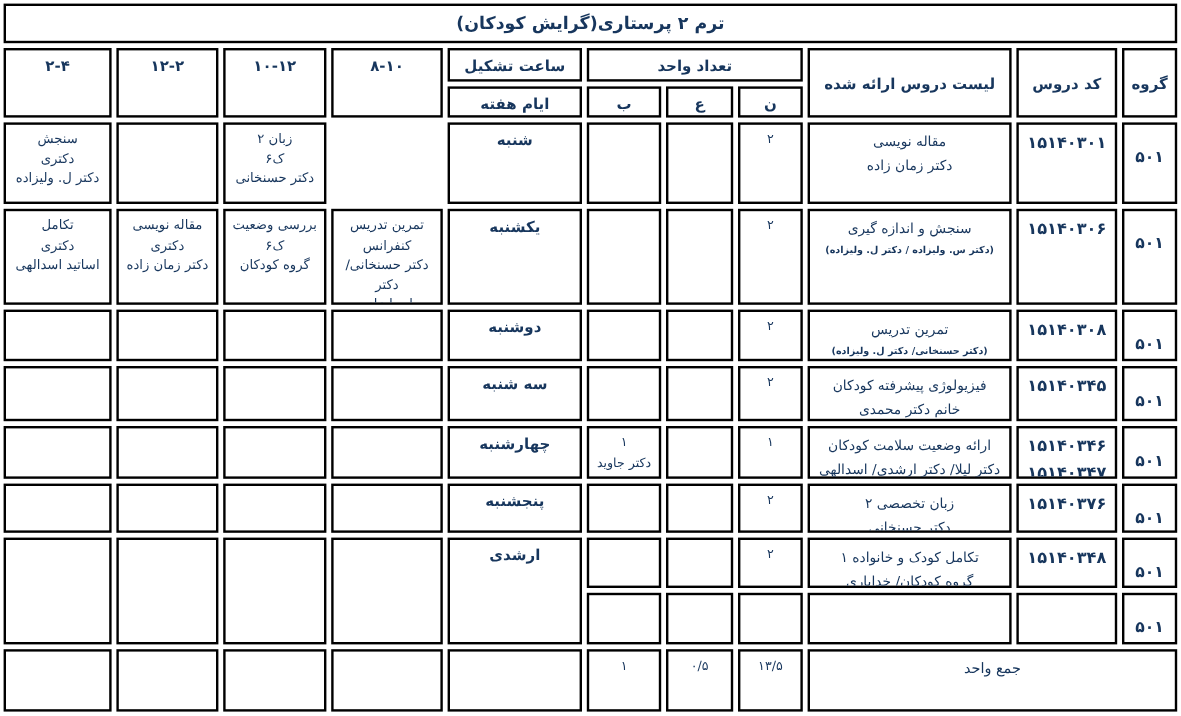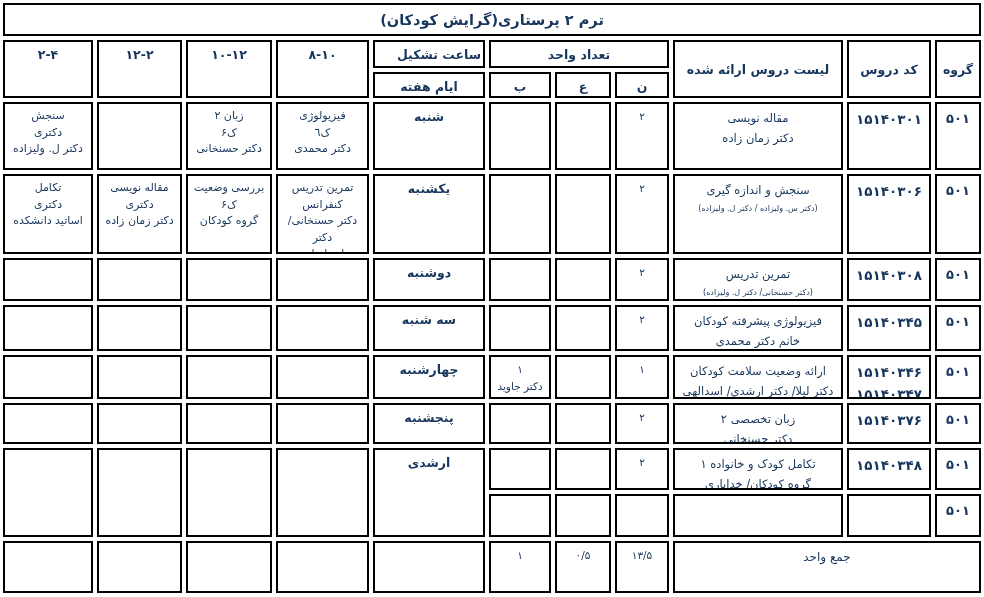--- a/index.html
+++ b/index.html
@@ -21,31 +21,31 @@
     color:#17365d;
     direction:rtl;
     display:flex;flex-direction:column;
     align-items:center;justify-content:flex-start;
     padding:2px 2px;
     text-align:center;
     overflow:hidden;
     white-space:pre-line;
     font-size:11px;
   }
-  .b{font-weight:bold;text-align:right;}
+  .b{font-weight:bold;}
   .vc{justify-content:center;}
   .title{font-size:14.5px;letter-spacing:.2px;}
   .hdr{font-size:12.5px;line-height:1.4;padding-top:4px;}
   .ltr{direction:ltr;unicode-bidi:isolate;}
   .day{font-size:12.5px;padding-top:5px;}
   .slot{font-size:11px;line-height:1.5;padding-top:4px;}
   .course{font-size:11.5px;line-height:1.7;padding-top:5px;}
-  .note{font-size:8px;line-height:1.5;margin-top:2px;font-weight:normal;}
+  .note{font-size:8px;line-height:1.5;margin-top:2px;font-weight:bold;}
   .code{font-size:13.5px;line-height:1.6;letter-spacing:.4px;padding-top:5px;}
-  .grp{font-size:13px;letter-spacing:.5px;padding-top:7px;}
+  .grp{font-size:13px;letter-spacing:.5px;padding-top:20px;}
   .unit{font-size:10.5px;line-height:1.6;padding-top:4px;}
   .sum{font-size:12px;padding-top:7px;}
 </style>
 </head>
 <body>
 
 <div class="grid">
 
   <div class="c b vc title" style="grid-area:1/1/2/12">ترم ۲  پرستاری(گرایش کودکان)</div>
 
@@ -66,35 +66,32 @@
   <div class="c b hdr vc" style="grid-area:2/11/4/12">گروه</div>
   <div class="c b hdr vc" style="grid-area:2/10/4/11">کد دروس</div>
 
   <div class="c slot" style="grid-area:4/1">سنجش
 دکتری
 دکتر ل. ولیزاده</div>
   <div class="c slot" style="grid-area:4/2"></div>
   <div class="c slot" style="grid-area:4/3">زبان ۲
 ک۶
 دکتر حسنخانی</div>
-  <div class="c slot" style="grid-area:4/4">فیزیولوژی
-ک٦
-دکتر محمدی</div>
   <div class="c b day" style="grid-area:4/5">شنبه</div>
   <div class="c unit" style="grid-area:4/6"></div>
   <div class="c unit" style="grid-area:4/7"></div>
   <div class="c unit" style="grid-area:4/8">۲</div>
   <div class="c course" style="grid-area:4/9"><span>مقاله نویسی
 دکتر زمان زاده</span><span class="note"></span></div>
   <div class="c b code" style="grid-area:4/10">۱۵۱۴۰۳۰۱</div>
   <div class="c b grp" style="grid-area:4/11">۵۰۱</div>
 
   <div class="c slot" style="grid-area:5/1">تکامل
 دکتری
-اساتید دانشکده</div>
+اساتید اسدالهی</div>
   <div class="c slot" style="grid-area:5/2">مقاله نویسی
 دکتری
 دکتر زمان زاده</div>
   <div class="c slot" style="grid-area:5/3">بررسی وضعیت
 ک۶
 گروه کودکان</div>
   <div class="c slot" style="grid-area:5/4">تمرین تدریس
 کنفرانس
 دکتر حسنخانی/ دکتر
 ل.ولیزاده</div>

